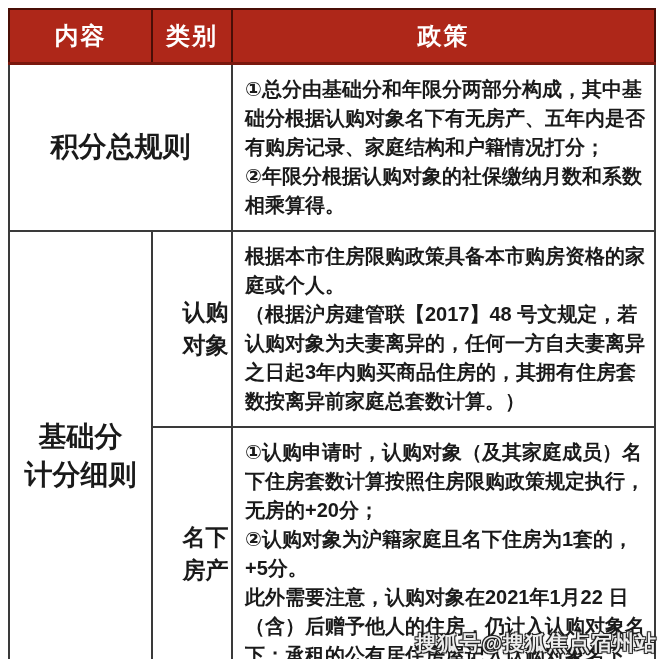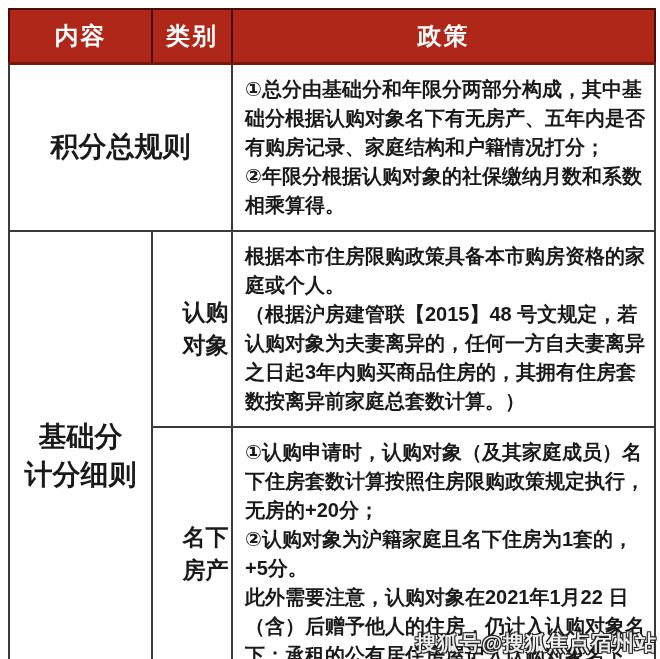--- a/index.html
+++ b/index.html
@@ -115,21 +115,21 @@
         <td colspan="2" class="cell-label">积分总规则</td>
         <td class="cell-policy">①总分由基础分和年限分两部分构成，其中基础分根据认购对象名下有无房产、五年内是否有购房记录、家庭结构和户籍情况打分；
 ②年限分根据认购对象的社保缴纳月数和系数相乘算得。</td>
       </tr>
       <tr class="row-subscriber">
         <td rowspan="2" class="cell-label">基础分
 计分细则</td>
         <td class="cell-category">认购
 对象</td>
         <td class="cell-policy">根据本市住房限购政策具备本市购房资格的家庭或个人。
-（根据沪房建管联【2015】48 号文规定，若认购对象为夫妻离异的，任何一方自夫妻离异之日起3年内购买商品住房的，其拥有住房套数按离异前家庭总套数计算。）</td>
+（根据沪房建管联【2017】48 号文规定，若认购对象为夫妻离异的，任何一方自夫妻离异之日起3年内购买商品住房的，其拥有住房套数按离异前家庭总套数计算。）</td>
       </tr>
       <tr class="row-property">
         <td class="cell-category">名下
 房产</td>
         <td class="cell-policy">①认购申请时，认购对象（及其家庭成员）名下住房套数计算按照住房限购政策规定执行，无房的+20分；
 ②认购对象为沪籍家庭且名下住房为1套的，+5分。
 此外需要注意，认购对象在2021年1月22 日（含）后赠予他人的住房，仍计入认购对象名下；承租的公有居住房屋记入认购对象名下。</td>
       </tr>
     </tbody>
   </table>

